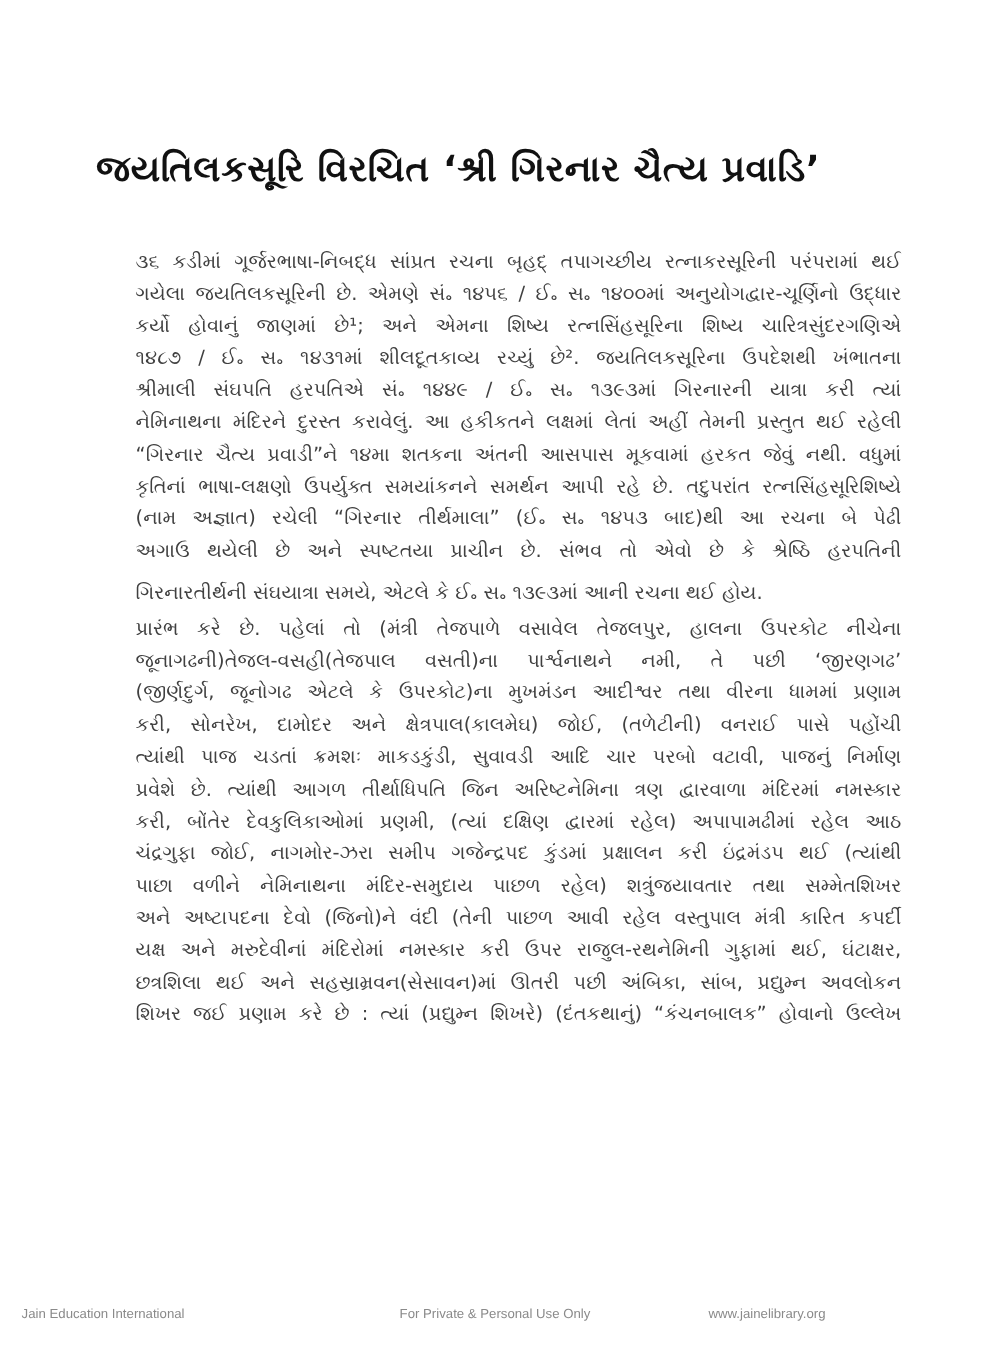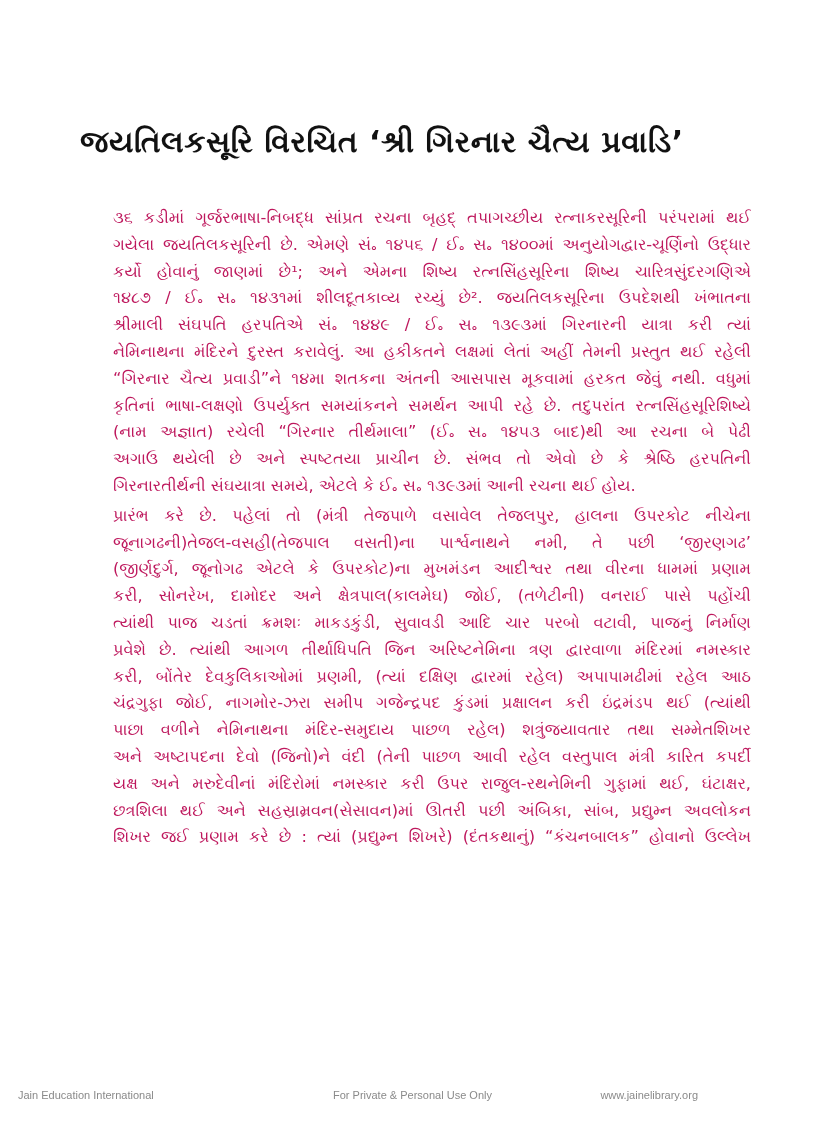--- a/index.html
+++ b/index.html
@@ -8,34 +8,34 @@
       font-family: "DejaVu Sans", sans-serif; color: #1a1a1a;
     }
     .title {
       position: absolute; left: 80px; top: 104px; width: 700px;
       font-size: 30px; font-weight: bold; letter-spacing: 0.5px;
       color: #111; white-space: nowrap;
     }
     .body-text {
       position: absolute; left: 113px; top: 205px; width: 638px;
       font-size: 16.2px; line-height: 26.8px; text-align: justify;
-      color: #be185d;
+      color: #404040;
     }
     .para { margin: 0; }
     .para + .para { margin-top: 0; }
     .line { display: block; text-align: justify; text-align-last: justify; white-space: nowrap; overflow: hidden; }
-    .line.last { text-align-last: left; }
+    .line.last { text-align-last: left; margin-top: 8px; }
     .footer {
       position: absolute; top: 1089px; left: 0; width: 716px; height: 16px;
       font-family: "Liberation Sans", sans-serif; font-size: 11px; color: #8a8a8a;
     }
     .footer span { position: absolute; top: 0; }
     .f-left { left: 18px; }
     .f-center { left: 333px; }
-    .f-right { right: 18px; }
+    .f-right { right: 28px; }
   </style>
 </head>
 <body>
 
 <h1 class="title">જયતિલકસૂરિ વિરચિત ‘શ્રી ગિરનાર ચૈત્ય પ્રવાડિ’</h1>
 
 <div class="body-text">
   <div class="para">
     <span class="line">૩૬ કડીમાં ગૂર્જરભાષા-નિબદ્ધ સાંપ્રત રચના બૃહદ્ તપાગચ્છીય રત્નાકરસૂરિની પરંપરામાં થઈ</span>
     <span class="line">ગયેલા જયતિલકસૂરિની છે. એમણે સં૰ ૧૪૫૬ / ઈ૰ સ૰ ૧૪૦૦માં અનુયોગદ્વાર-ચૂર્ણિનો ઉદ્ધાર</span>

